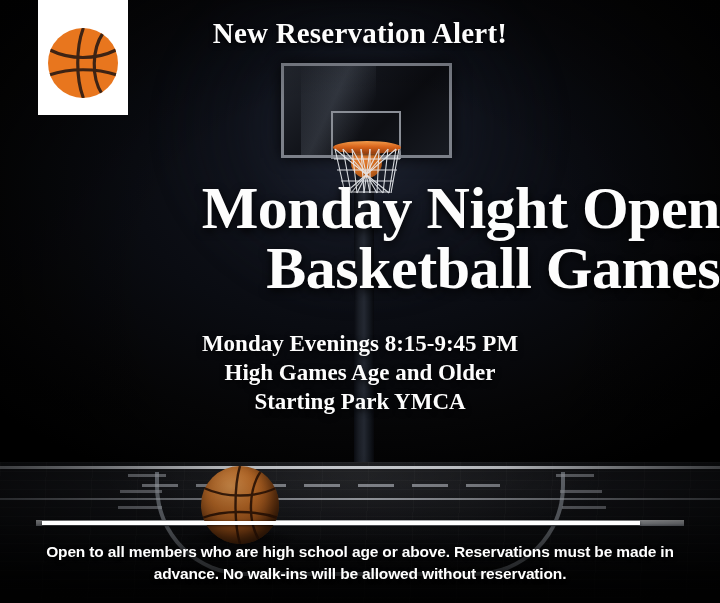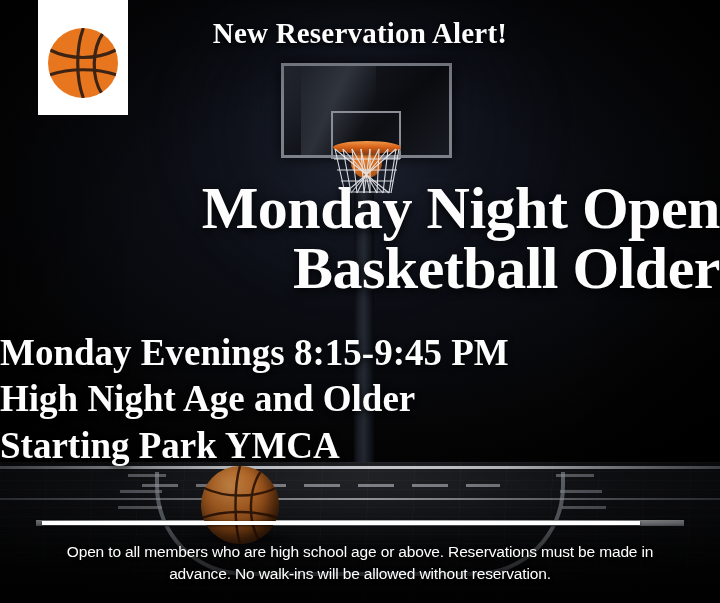--- a/index.html
+++ b/index.html
@@ -185,41 +185,42 @@
     font-size: 60px;
     line-height: 1.0;
     font-weight: bold;
     letter-spacing: -0.5px;
     text-shadow: 0 3px 8px rgba(0,0,0,0.95);
   }
   .headline div { white-space: nowrap; }
   .details {
     position: absolute;
     left: 0; top: 330px; width: 720px;
+    text-align: center;
     color: #fdfdfd;
-    font-size: 37px;
+    font-size: 23px;
     line-height: 1.25;
     font-weight: bold;
     text-shadow: 0 2px 6px rgba(0,0,0,0.95);
   }
   .rule {
     position: absolute;
     left: 42px; top: 521px; width: 598px; height: 4px;
     background: #ffffff;
     box-shadow: 0 1px 3px rgba(0,0,0,0.6);
   }
   .footer {
     position: absolute;
     left: 36px; top: 541px; width: 648px;
     text-align: center;
     color: #ffffff;
     font-family: "Liberation Sans", "DejaVu Sans", sans-serif;
     font-size: 15.5px;
     line-height: 1.45;
-    font-weight: normal;
+    font-weight: bold;
     letter-spacing: -0.15px;
     text-shadow: 0 1px 4px rgba(0,0,0,0.95);
   }
 </style>
 </head>
 <body>
 
 <div id="poster">
 
   <div class="bg-base"></div>
@@ -317,26 +318,26 @@
           <path d="M1,47 C22,40 48,40 69,47"></path>
         </g>
       </svg>
     </div>
   </div>
 
   <div class="alert">New Reservation Alert!</div>
 
   <div class="headline">
     <div>Monday Night Open</div>
-    <div>Basketball Older</div>
+    <div>Basketball Games</div>
   </div>
 
   <div class="details">
     <div>Monday Evenings 8:15-9:45 PM</div>
-    <div>High Night Age and Older</div>
+    <div>High Games Age and Older</div>
     <div>Starting Park YMCA</div>
   </div>
 
   <div class="rule"></div>
 
   <div class="footer">Open to all members who are high school age or above. Reservations must be made in advance. No walk-ins will be allowed without reservation.</div>
 
 </div>
 
 </body></html>

